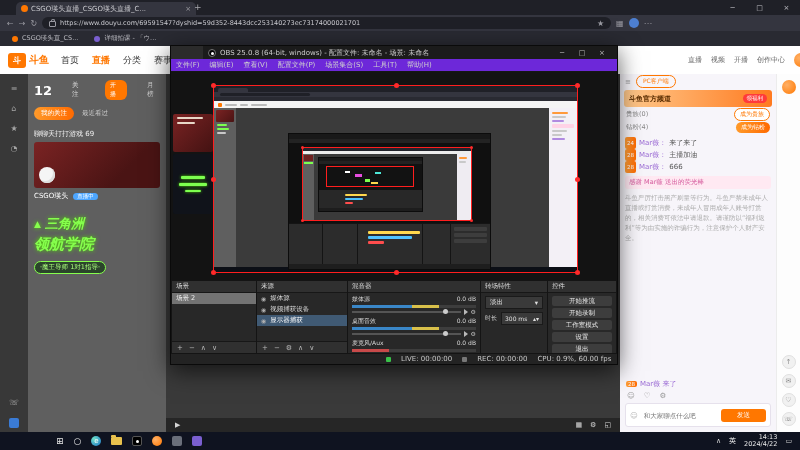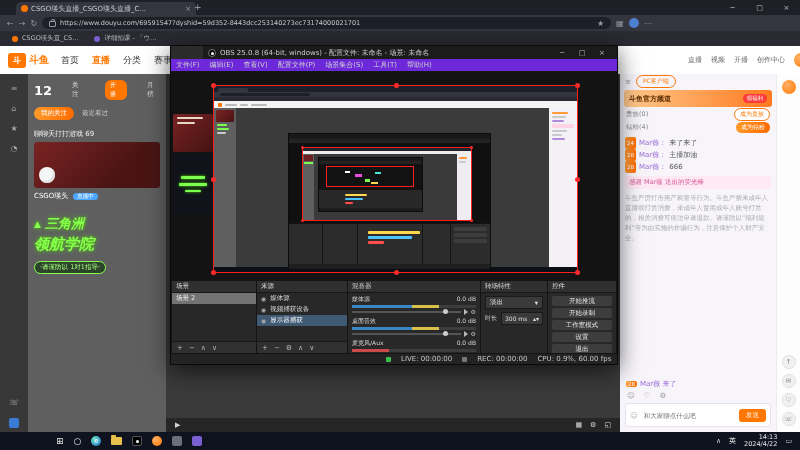--- a/index.html
+++ b/index.html
@@ -100,21 +100,21 @@
   .mname:after{content:"：";}
   .gift{margin:3px 0;background:#ffe9f2;border-radius:3px;color:#d4589b;font-size:6.5px;padding:2px 4px;}
   .notice{margin-top:4px;color:#adadad;font-size:6.5px;line-height:1.55;}
   .entry{height:12px;display:flex;align-items:center;gap:3px;padding:0 6px;}
   .entry .ename{color:#9b6bd4;font-size:7px;}
   .iconrow{height:11px;display:flex;align-items:center;gap:9px;padding:0 7px;}
   .iconrow span{font-size:7.5px;color:#9a9a9a;}
   .inputwrap{height:22px;margin:2px 5px 5px 5px;background:#fff;border:1px solid #e6e1ec;border-radius:3px;
              display:flex;align-items:center;gap:4px;padding:0 4px;}
   .inputwrap input{flex:1;border:none;outline:none;font-size:6.5px;color:#666;background:transparent;min-width:0;}
-  .sendbtn{background:#ff7700;color:#fff;font-size:6.5px;border-radius:3px;padding:2px 7px;flex:none;}
+  .sendbtn{background:#ff7700;color:#fff;font-size:6.5px;border-radius:3px;padding:2px 16px;flex:none;}
 
   #rightrail{left:776px;top:74px;width:24px;height:358px;background:#fdfdfd;border-left:1px solid #ececec;
              box-sizing:border-box;display:flex;flex-direction:column;align-items:center;padding:6px 0;gap:5px;}
   .rr-ic{width:14px;height:14px;border-radius:50%;background:#f1f1f1;border:1px solid #e0e0e0;
          display:flex;align-items:center;justify-content:center;font-size:7px;color:#8a8a8a;box-sizing:border-box;}
   .rr-ic.org{background:radial-gradient(circle at 35% 35%,#ffb066,#ff7700);border:none;}
   #rightrail .gap{margin-top:auto;}
 
   
   #obswin{left:170px;top:45px;width:448px;height:320px;background:#2b2b2b;border:1px solid #0a0a0a;
@@ -348,21 +348,21 @@
       <span class="sname">CSGO瑛头</span>
       <span class="lbadge">直播中</span>
     </div>
   </div>
   <div class="promo">
     <div class="p1">
         <span class="tri">▲</span>
         <span>三角洲</span>
       </div>
     <div class="p2">领航学院</div>
-    <div class="p3">·请谨防以 1对1指导·</div>
+    <div class="p3">·魔王导师 1对1指导·</div>
   </div>
 </div>
 
 <div id="player" class="abs">
   <div class="pctrl">
     <span>▶</span>
     <div class="rgt">
       <span>▦</span>
       <span>⚙</span>
       <span>◱</span>

